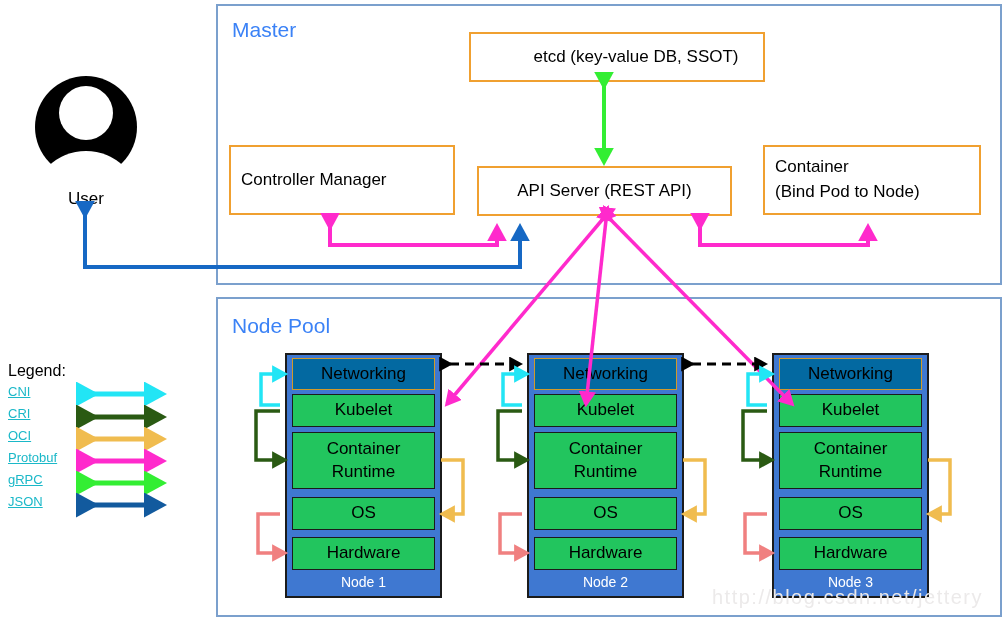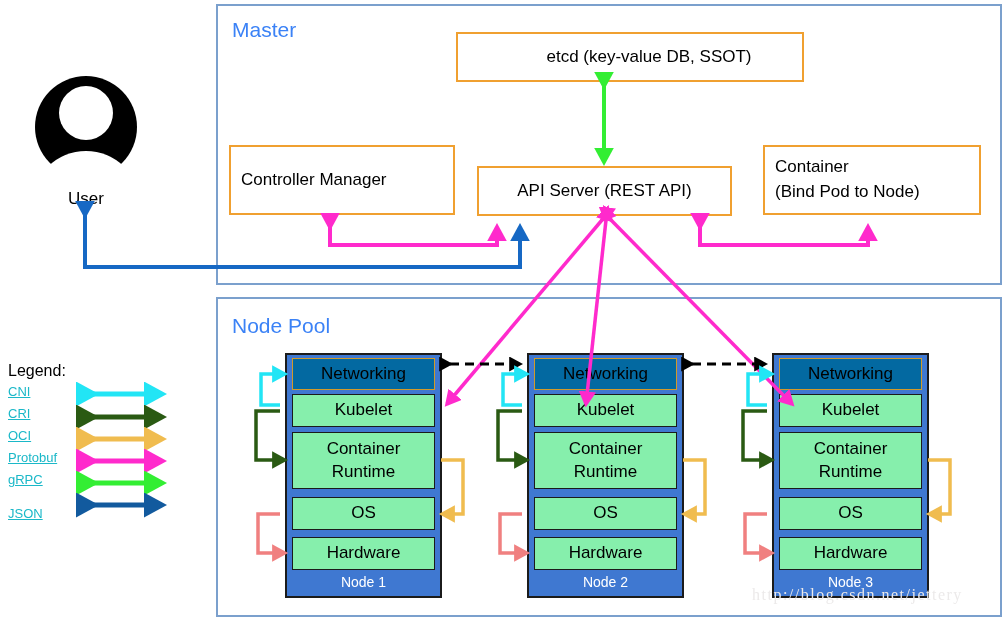--- a/index.html
+++ b/index.html
@@ -69,21 +69,21 @@
 
   
   .node-card {
     position: absolute;
     background: #3f78d1;
     border: 2px solid #1b1b1b;
     box-sizing: border-box;
   }
   .node-layer {
     position: absolute;
-    background: #86efac;
+    background: #22c55e;
     border: 1.5px solid #1b1b1b;
     box-sizing: border-box;
     display: flex;
     align-items: center;
     justify-content: center;
     text-align: center;
     font-size: 17px;
     color: #000000;
     line-height: 1.3;
   }
@@ -115,26 +115,25 @@
     color: #1ab8c8;
     text-decoration: underline;
     white-space: nowrap;
   }
 
   
   .watermark {
     position: absolute;
     left: 712px;
     top: 586px;
-    font-family: Liberation Serif, serif;
-    font-size: 16px;
+    font-family: Liberation Sans, sans-serif;
+    font-size: 20px;
     color: #eceaea;
     letter-spacing: 1.5px;
     white-space: nowrap;
-    margin-left: 40px;
   }
 </style>
 </head>
 <body>
 
 <div id="canvas">
 
   <svg class="layer" style="z-index:3;">
     <defs>
       <mask id="userMask">
@@ -144,21 +143,21 @@
         <circle cx="86" cy="205" r="54" fill="#000"></circle>
       </mask>
     </defs>
     <rect x="30" y="70" width="115" height="115" fill="#000000" mask="url(#userMask)"></rect>
   </svg>
   <div class="user-label" style="left:36px; top:189px;">User</div>
 
   <div class="group-box" style="left:216px; top:4px; width:786px; height:281px;"></div>
   <div class="group-title" style="left:232px; top:18px;">Master</div>
 
-  <div class="master-box" style="left:456px; top:32px; width:348px; height:50px;padding-left:38px;">
+  <div class="master-box" style="left:469px; top:32px; width:296px; height:50px;padding-left:38px;">
     <span>etcd (key-value DB, SSOT)</span>
   </div>
 
   <div class="master-box left-align" style="left:229px; top:145px; width:226px; height:70px;">
     <span>
       <span>Controller Manager</span><br>
     </span>
   </div>
 
   <div class="master-box" style="left:477px; top:166px; width:255px; height:50px;">
@@ -378,17 +377,17 @@
       <line x1="92" y1="505" x2="160" y2="505" stroke="#125a9e" stroke-width="5" marker-start="url(#lg-navy)" marker-end="url(#lg-navy)"></line>
     </g>
   </svg>
 
   <div class="legend-title">Legend:</div>
   <div class="legend-label" style="top:384px;">CNI</div>
   <div class="legend-label" style="top:406px;">CRI</div>
   <div class="legend-label" style="top:428px;">OCI</div>
   <div class="legend-label" style="top:450px;">Protobuf</div>
   <div class="legend-label" style="top:472px;">gRPC</div>
-  <div class="legend-label" style="top:494px;margin-top:12px;">JSON</div>
+  <div class="legend-label" style="top:494px;">JSON</div>
 
   <div class="watermark">http://blog.csdn.net/jettery</div>
 
 </div>
 
 </body></html>

